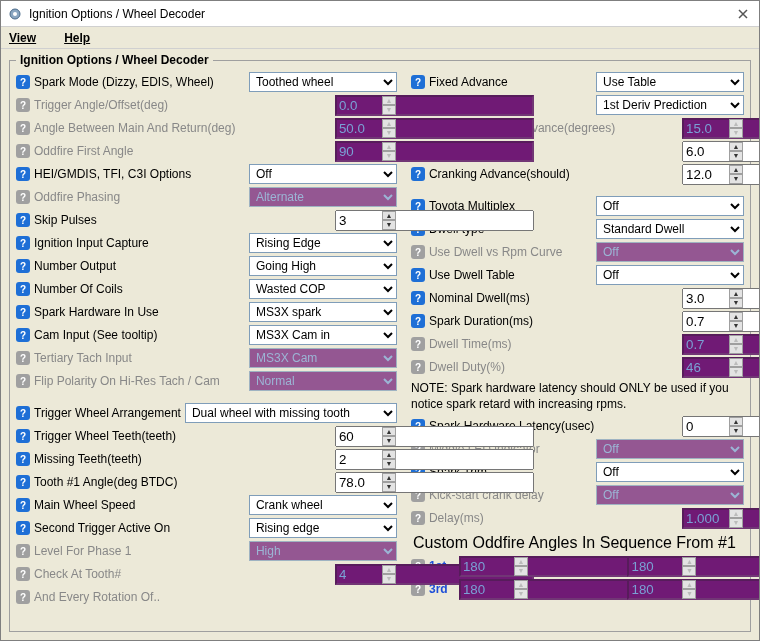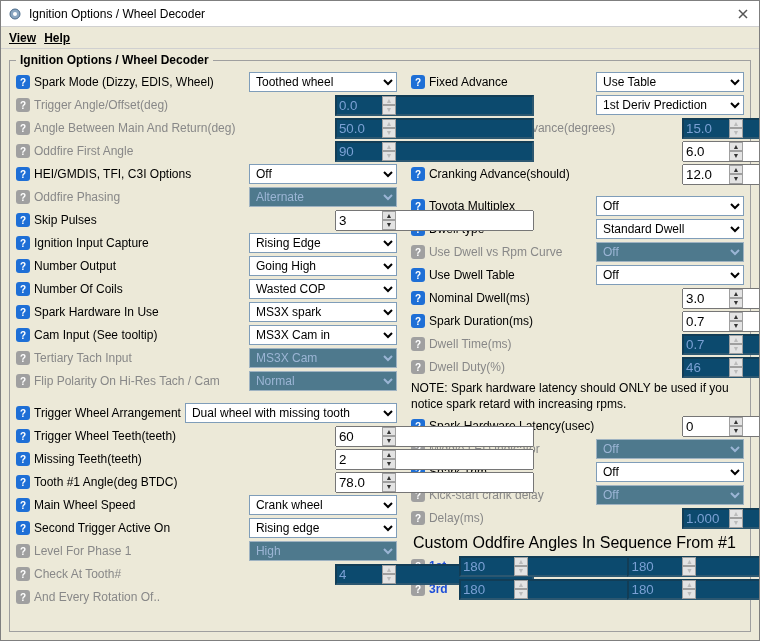--- a/index.html
+++ b/index.html
@@ -2,37 +2,37 @@
 <html><head>
 <meta charset="utf-8">
 <style>
   * { box-sizing: border-box; }
   html,body { margin:0; padding:0; font-family: Tahoma, Arial, sans-serif; font-size:12px; color:#000; background:#ece9d8; }
   .window { width:760px; height:641px; background:#ece9d8; border:1px solid #7f7f7f; display:flex; flex-direction:column; position:relative; }
   .titlebar { height:26px; background:#fff; display:flex; align-items:center; padding:0 6px; border-bottom:1px solid #d0d0d0; }
   .titlebar .appicon { width:16px; height:16px; margin-right:6px; }
   .titlebar .title { flex:1; font-size:12px; }
   .titlebar .close { width:20px; height:20px; display:flex; align-items:center; justify-content:center; color:#555; cursor:pointer; }
-  .menubar { height:22px; display:flex; align-items:center; padding:0 8px; gap:8px; background:#ece9d8; border-bottom:1px solid #d0d0d0; }
+  .menubar { height:22px; display:flex; align-items:center; padding:0 8px; gap:28px; background:#ece9d8; border-bottom:1px solid #d0d0d0; }
   .menubar span { text-decoration:underline; cursor:pointer; font-weight:bold; }
   .content { flex:1; padding:4px 8px 8px 8px; overflow:hidden; background:#ece9d8; }
   fieldset { border:1px solid #9f9f9f; padding:4px 6px 6px 6px; margin:0; height:100%; }
   legend { font-weight:bold; font-size:12px; padding:0 4px; }
   .cols { display:flex; gap:14px; height:100%; }
   .col { flex:1; display:flex; flex-direction:column; gap:1px; }
   .row { display:flex; align-items:center; height:22px; gap:4px; }
   .rowgap { height:8px; }
   .label { flex:1; display:flex; align-items:center; gap:4px; white-space:nowrap; overflow:hidden; }
   .label.disabled { color:#888; }
   .info { width:14px; height:14px; flex:none; border-radius:3px; background:#1e6fd6; color:#fff; font-weight:bold; font-size:10px; display:flex; align-items:center; justify-content:center; cursor:pointer; }
   .info.disabled { background:#a0a0a0; cursor:default; }
   .ctrl { width:148px; flex:none; position:relative; }
   .ctrl.narrow { width:62px; }
   select, input[type=text] { width:100%; height:20px; border:1px solid #7f9db9; font-family:inherit; font-size:12px; padding:1px 2px; background:#fff; }
-  select:disabled, input:disabled { color:#7aa0d4; background:#0c4a6e; }
+  select:disabled, input:disabled { color:#7aa0d4; background:#701a75; }
   .spin-wrap { position:relative; display:flex; }
   .spin-wrap input { padding-right:16px; }
   .spin-btns { position:absolute; right:1px; top:1px; bottom:1px; width:14px; display:flex; flex-direction:column; }
   .spin-btns .sb { flex:1; background:#e3e3e3; border:1px solid #9f9f9f; display:flex; align-items:center; justify-content:center; font-size:7px; line-height:1; cursor:pointer; color:#333; }
   .spin-btns .sb.disabled { color:#bbb; cursor:default; }
   .note { font-size:12px; line-height:1.3; padding:2px 0; }
   .heading { font-size:16px; padding:4px 0 2px 2px; }
   .oddrow { display:flex; align-items:center; gap:4px; height:22px; }
   .oddrow .seg { flex:1; display:flex; align-items:center; gap:4px; }
   .oddrow .info { flex:none; }

